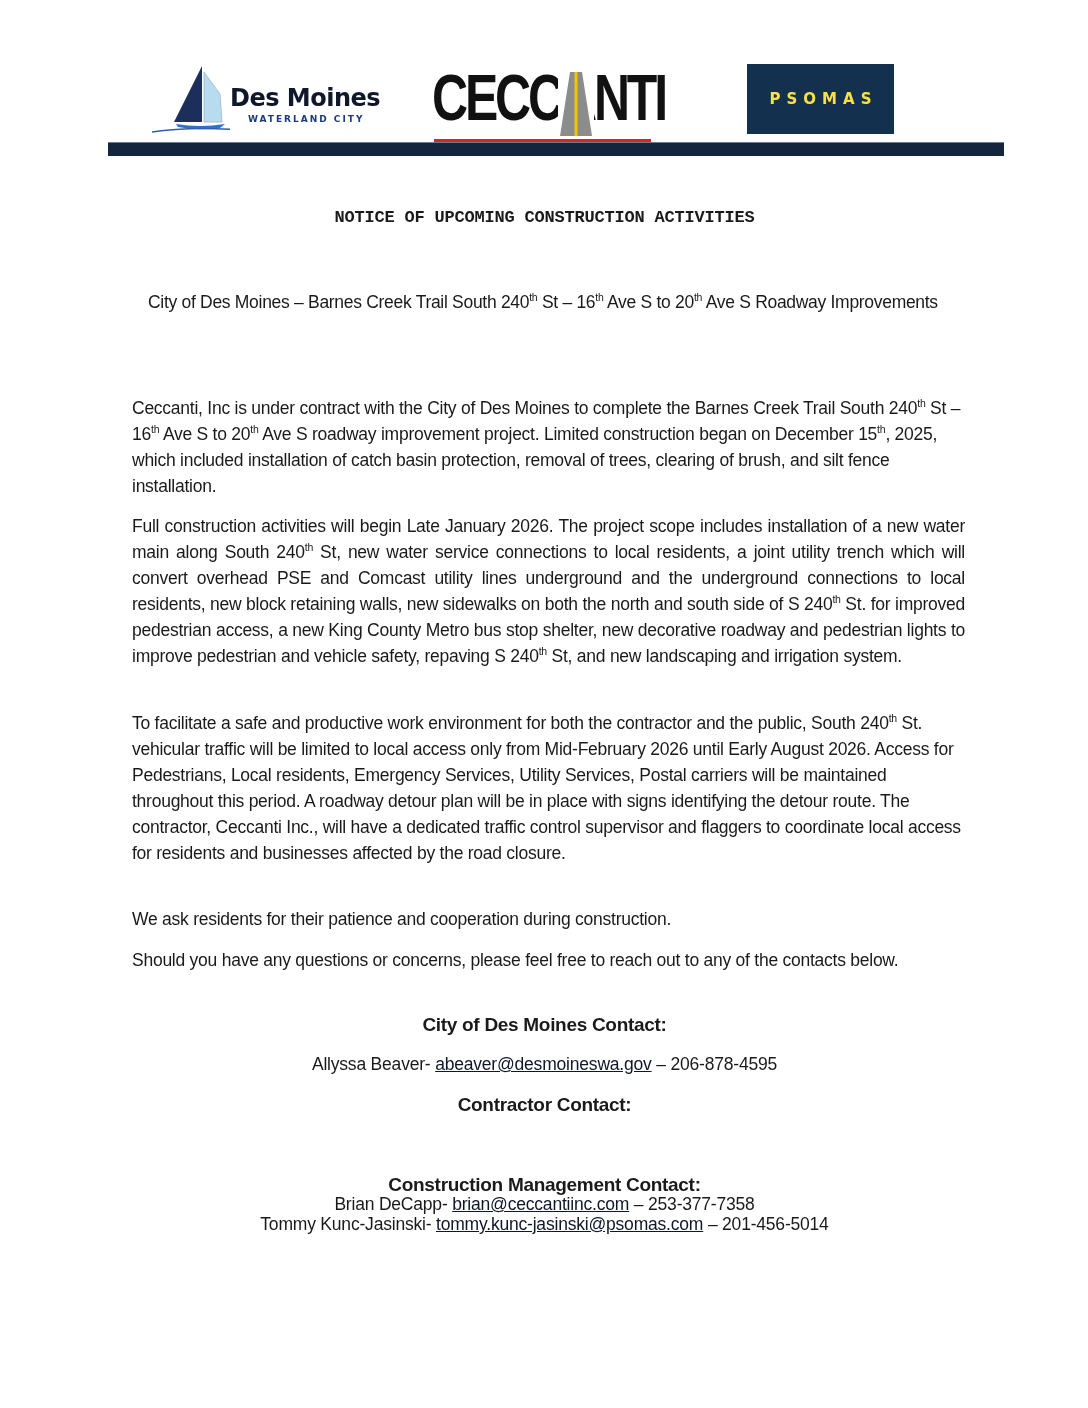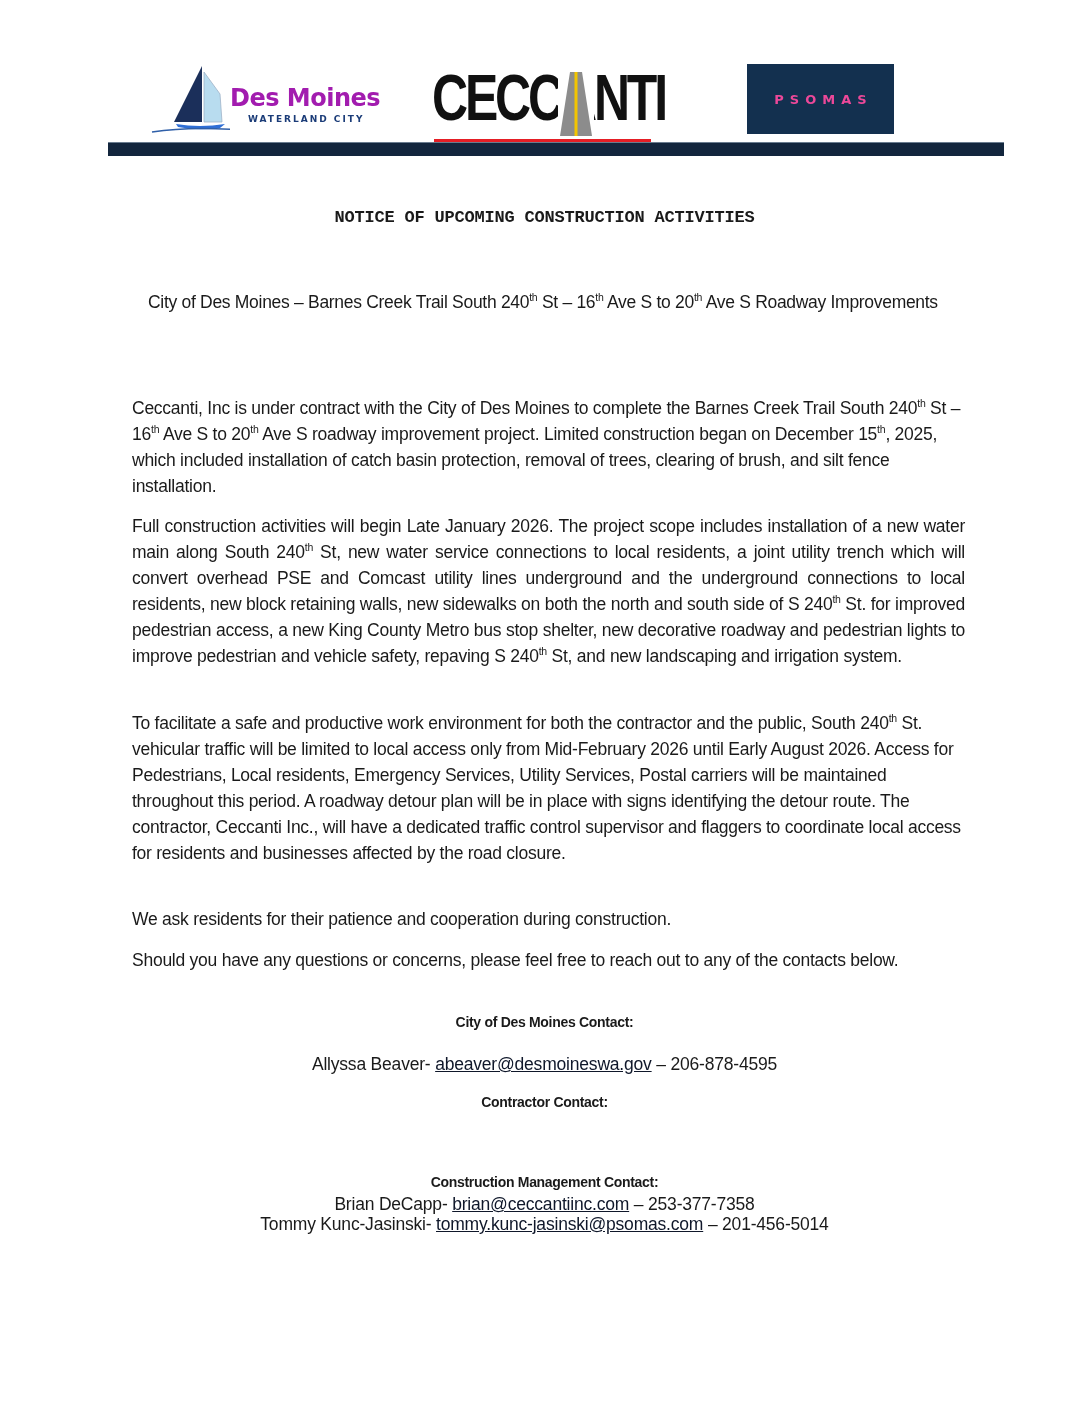--- a/index.html
+++ b/index.html
@@ -1,48 +1,48 @@
 <!DOCTYPE html>
 <html><head>
 <meta charset="utf-8">
 <style>
   html, body { margin: 0; padding: 0; background: #ffffff; }
   body { width: 1088px; height: 1408px; position: relative; overflow: hidden;
          font-family: "Liberation Sans", sans-serif; color: #1a1a1a; }
   .logo-row { position: absolute; top: 60px; left: 0; width: 1088px; height: 80px; }
   .logo-dm { position: absolute; left: 150px; top: 4px; width: 240px; height: 72px; }
   .logo-dm .title { position: absolute; left: 80px; top: 20px; font-family: "DejaVu Sans", sans-serif;
-                    font-weight: bold; font-size: 24px; color: #a21caf; letter-spacing: -0.5px; white-space: nowrap; }
+                    font-weight: bold; font-size: 24px; color: #0f172a; letter-spacing: -0.5px; white-space: nowrap; }
   .logo-dm .sub { position: absolute; left: 98px; top: 50px; font-family: "DejaVu Sans", sans-serif;
                   font-weight: bold; font-size: 9px; color: #1b3c78; letter-spacing: 2px; white-space: nowrap; }
   .logo-cec { position: absolute; left: 432px; top: 10px; width: 220px; height: 66px; }
   .logo-cec .word { position: absolute; left: 0; top: -4px; font-family: "Liberation Sans", sans-serif;
                     font-weight: bold; font-size: 64px; color: #111; letter-spacing: -4px;
                     transform: scaleX(0.78); transform-origin: left top; white-space: nowrap; line-height: 64px; }
   .logo-cec .redline { position: absolute; left: 2px; top: 69px; width: 217px; height: 4px; background: #e51e25; }
   .logo-psomas { position: absolute; left: 747px; top: 4px; width: 147px; height: 70px; background: #13304f;
                  display: flex; align-items: center; justify-content: center; }
-  .logo-psomas span { color: #ec4899; font-family: "DejaVu Sans", sans-serif; font-weight: bold;
-                      font-size: 13px; letter-spacing: 6px; padding-left: 6px; }
+  .logo-psomas span { color: #fde047; font-family: "DejaVu Sans", sans-serif; font-weight: bold;
+                      font-size: 15px; letter-spacing: 6px; padding-left: 6px; }
   .header-bar { position: absolute; left: 108px; top: 142px; width: 896px; height: 13px; background: #13263d;
                 border-top: 1px solid #6a7c8f; }
   .doc { position: absolute; left: 128px; top: 0; width: 833px; }
   .notice-title { position: absolute; top: 208px; left: 0; width: 833px; text-align: center;
                   font-weight: bold; font-size: 17px; letter-spacing: -0.2px; font-family: Liberation Mono, monospace; }
   .subtitle { position: absolute; top: 289px; left: 20px; width: 793px; text-align: left;
               font-size: 17.5px; line-height: 26px; letter-spacing: -0.3px; }
   sup { font-size: 0.6em; line-height: 0; vertical-align: super; }
   .para { position: absolute; left: 4px; width: 833px; font-size: 17.5px; line-height: 26px; letter-spacing: -0.25px; }
   .para.justify { text-align: justify; }
   .p1 { top: 395px; }
   .p2 { top: 513px; }
   .p3 { top: 710px; }
   .p4 { top: 906px; }
   .p5 { top: 947px; }
-  .contact-head { position: absolute; left: 0; width: 833px; text-align: center; font-weight: bold; font-size: 14px; letter-spacing: -0.3px; }
+  .contact-head { position: absolute; left: 0; width: 833px; text-align: center; font-weight: bold; font-size: 19px; letter-spacing: -0.3px; }
   .contact-line { position: absolute; left: 0; width: 833px; text-align: center; font-size: 17.5px; letter-spacing: -0.2px; }
   .contact-line a { color: #0f172a; text-decoration: underline; }
   .h1c { top: 1014px; } .l1c { top: 1054px; }
   .h2c { top: 1094px; } .l2c { top: 1194px; }
   .h3c { top: 1174px; } .l3c { top: 1214px; }
 </style>
 </head>
 <body>
 
 <div class="logo-row">

